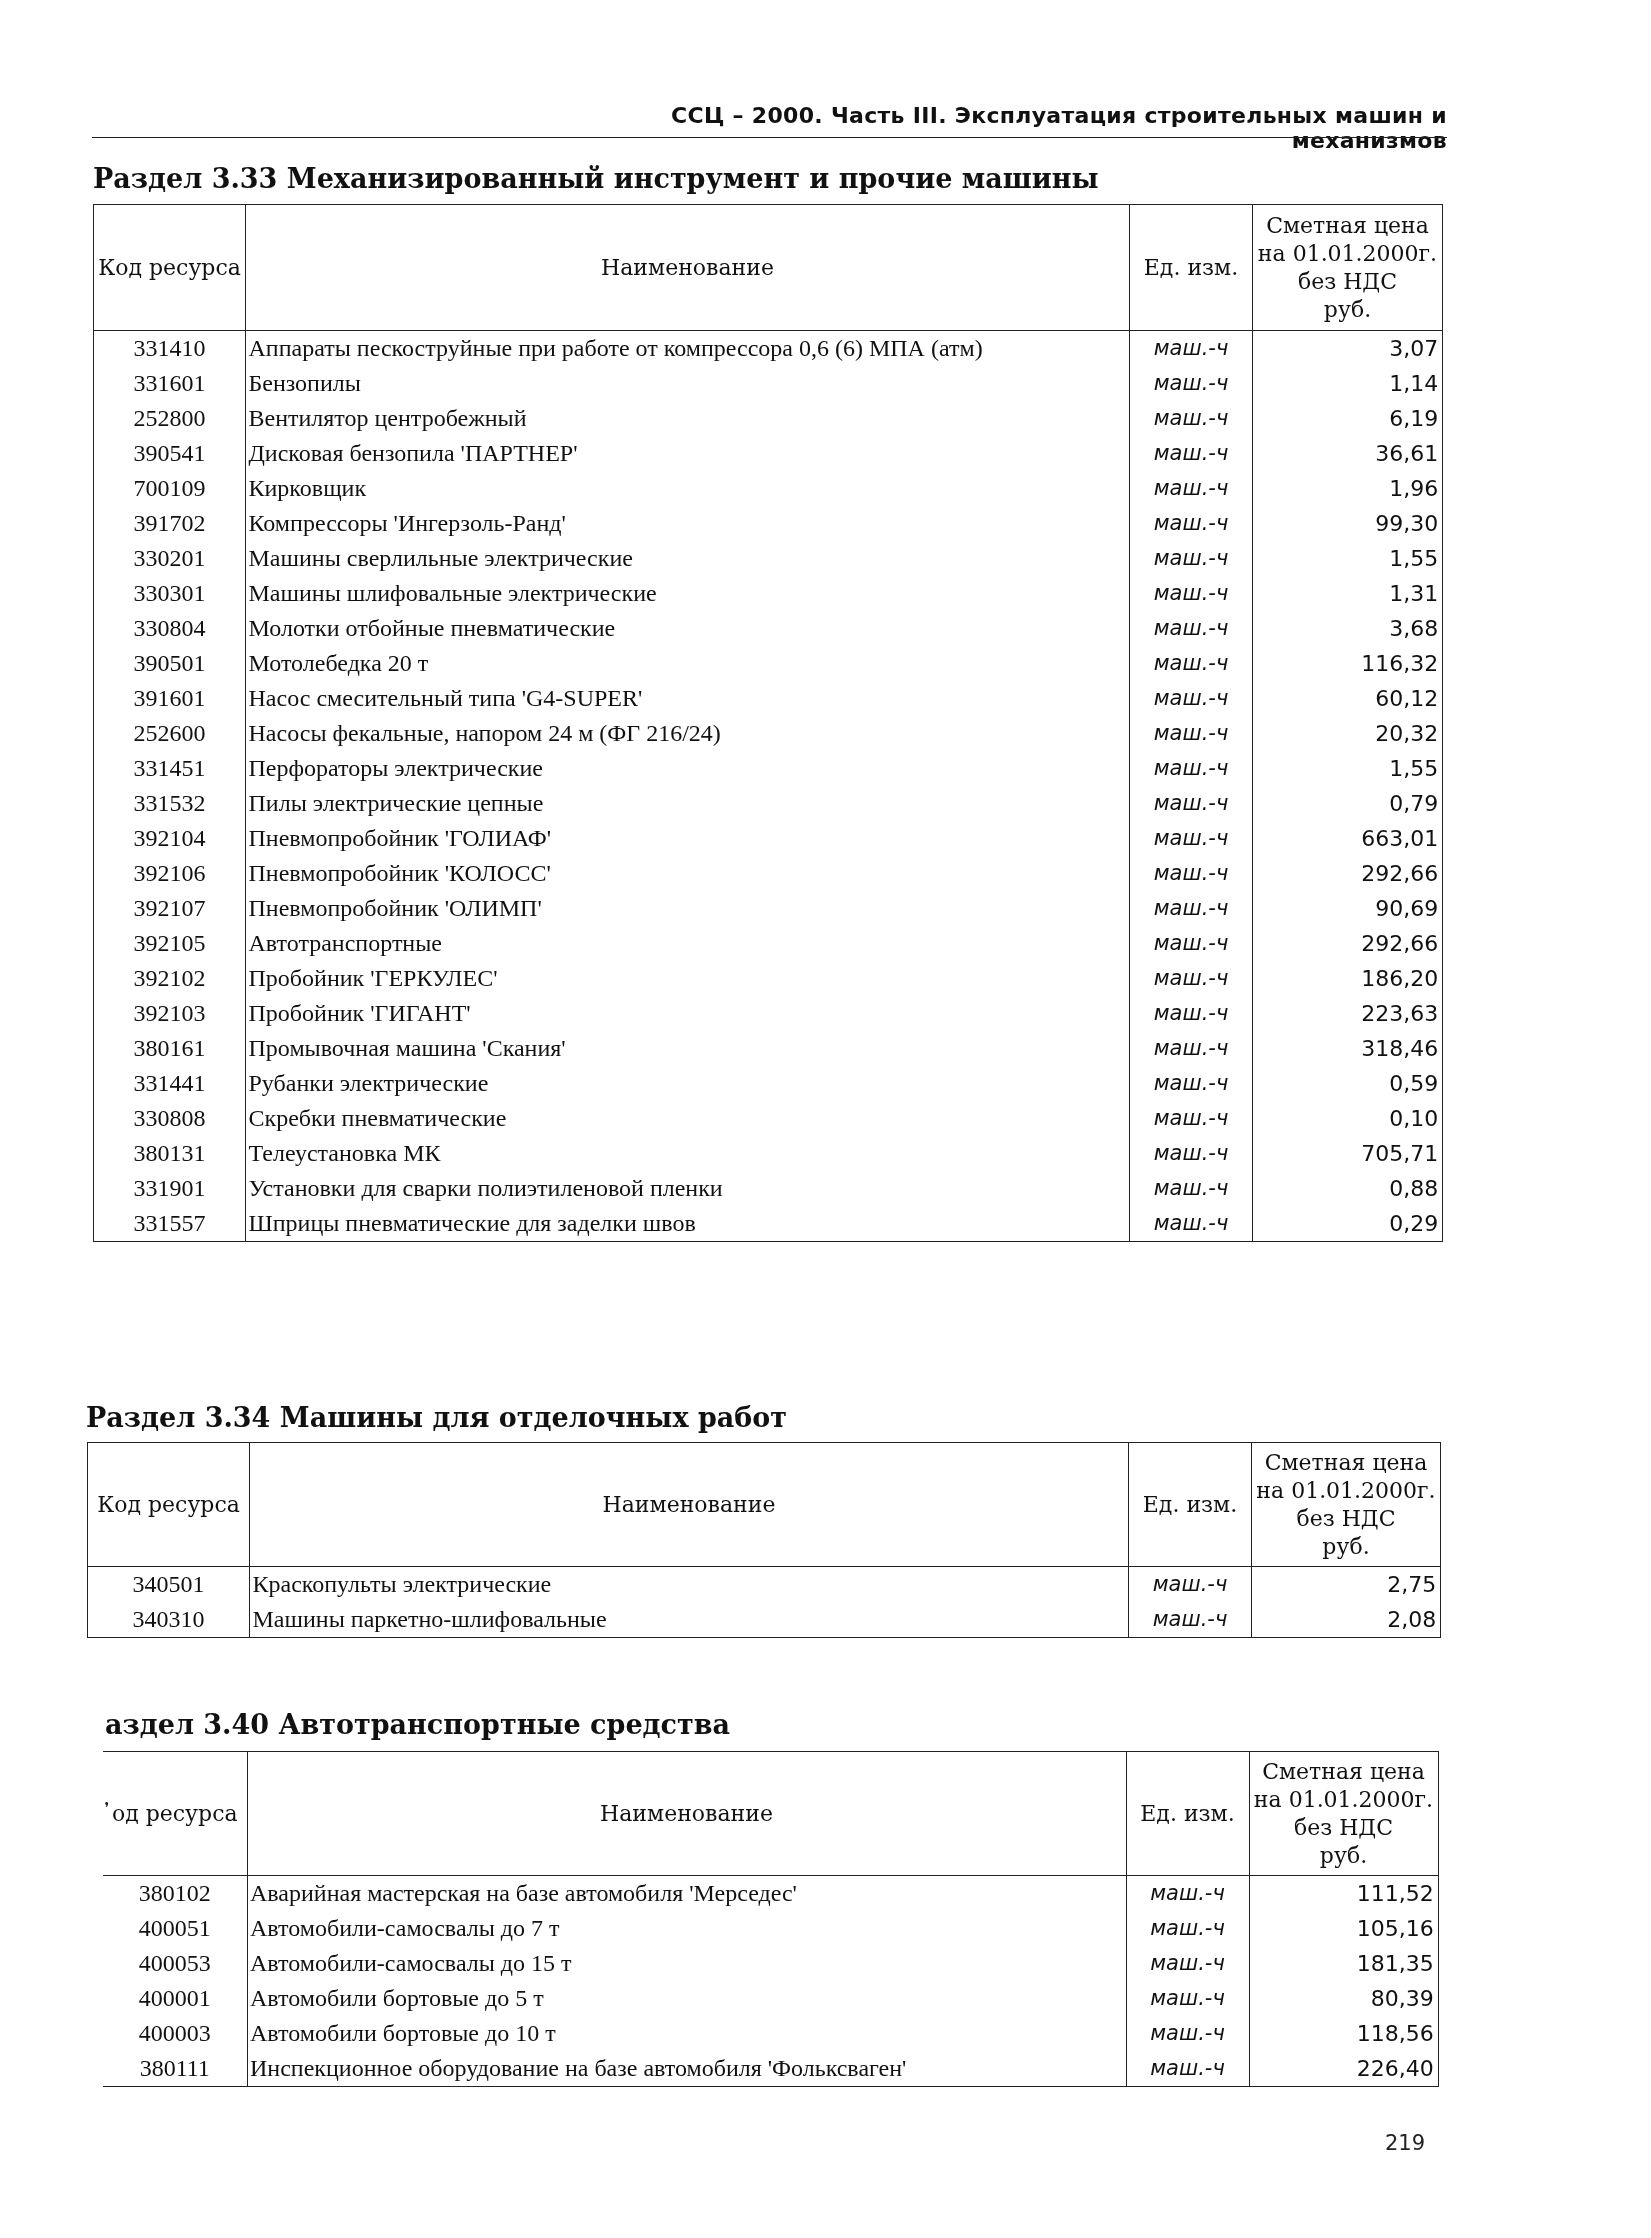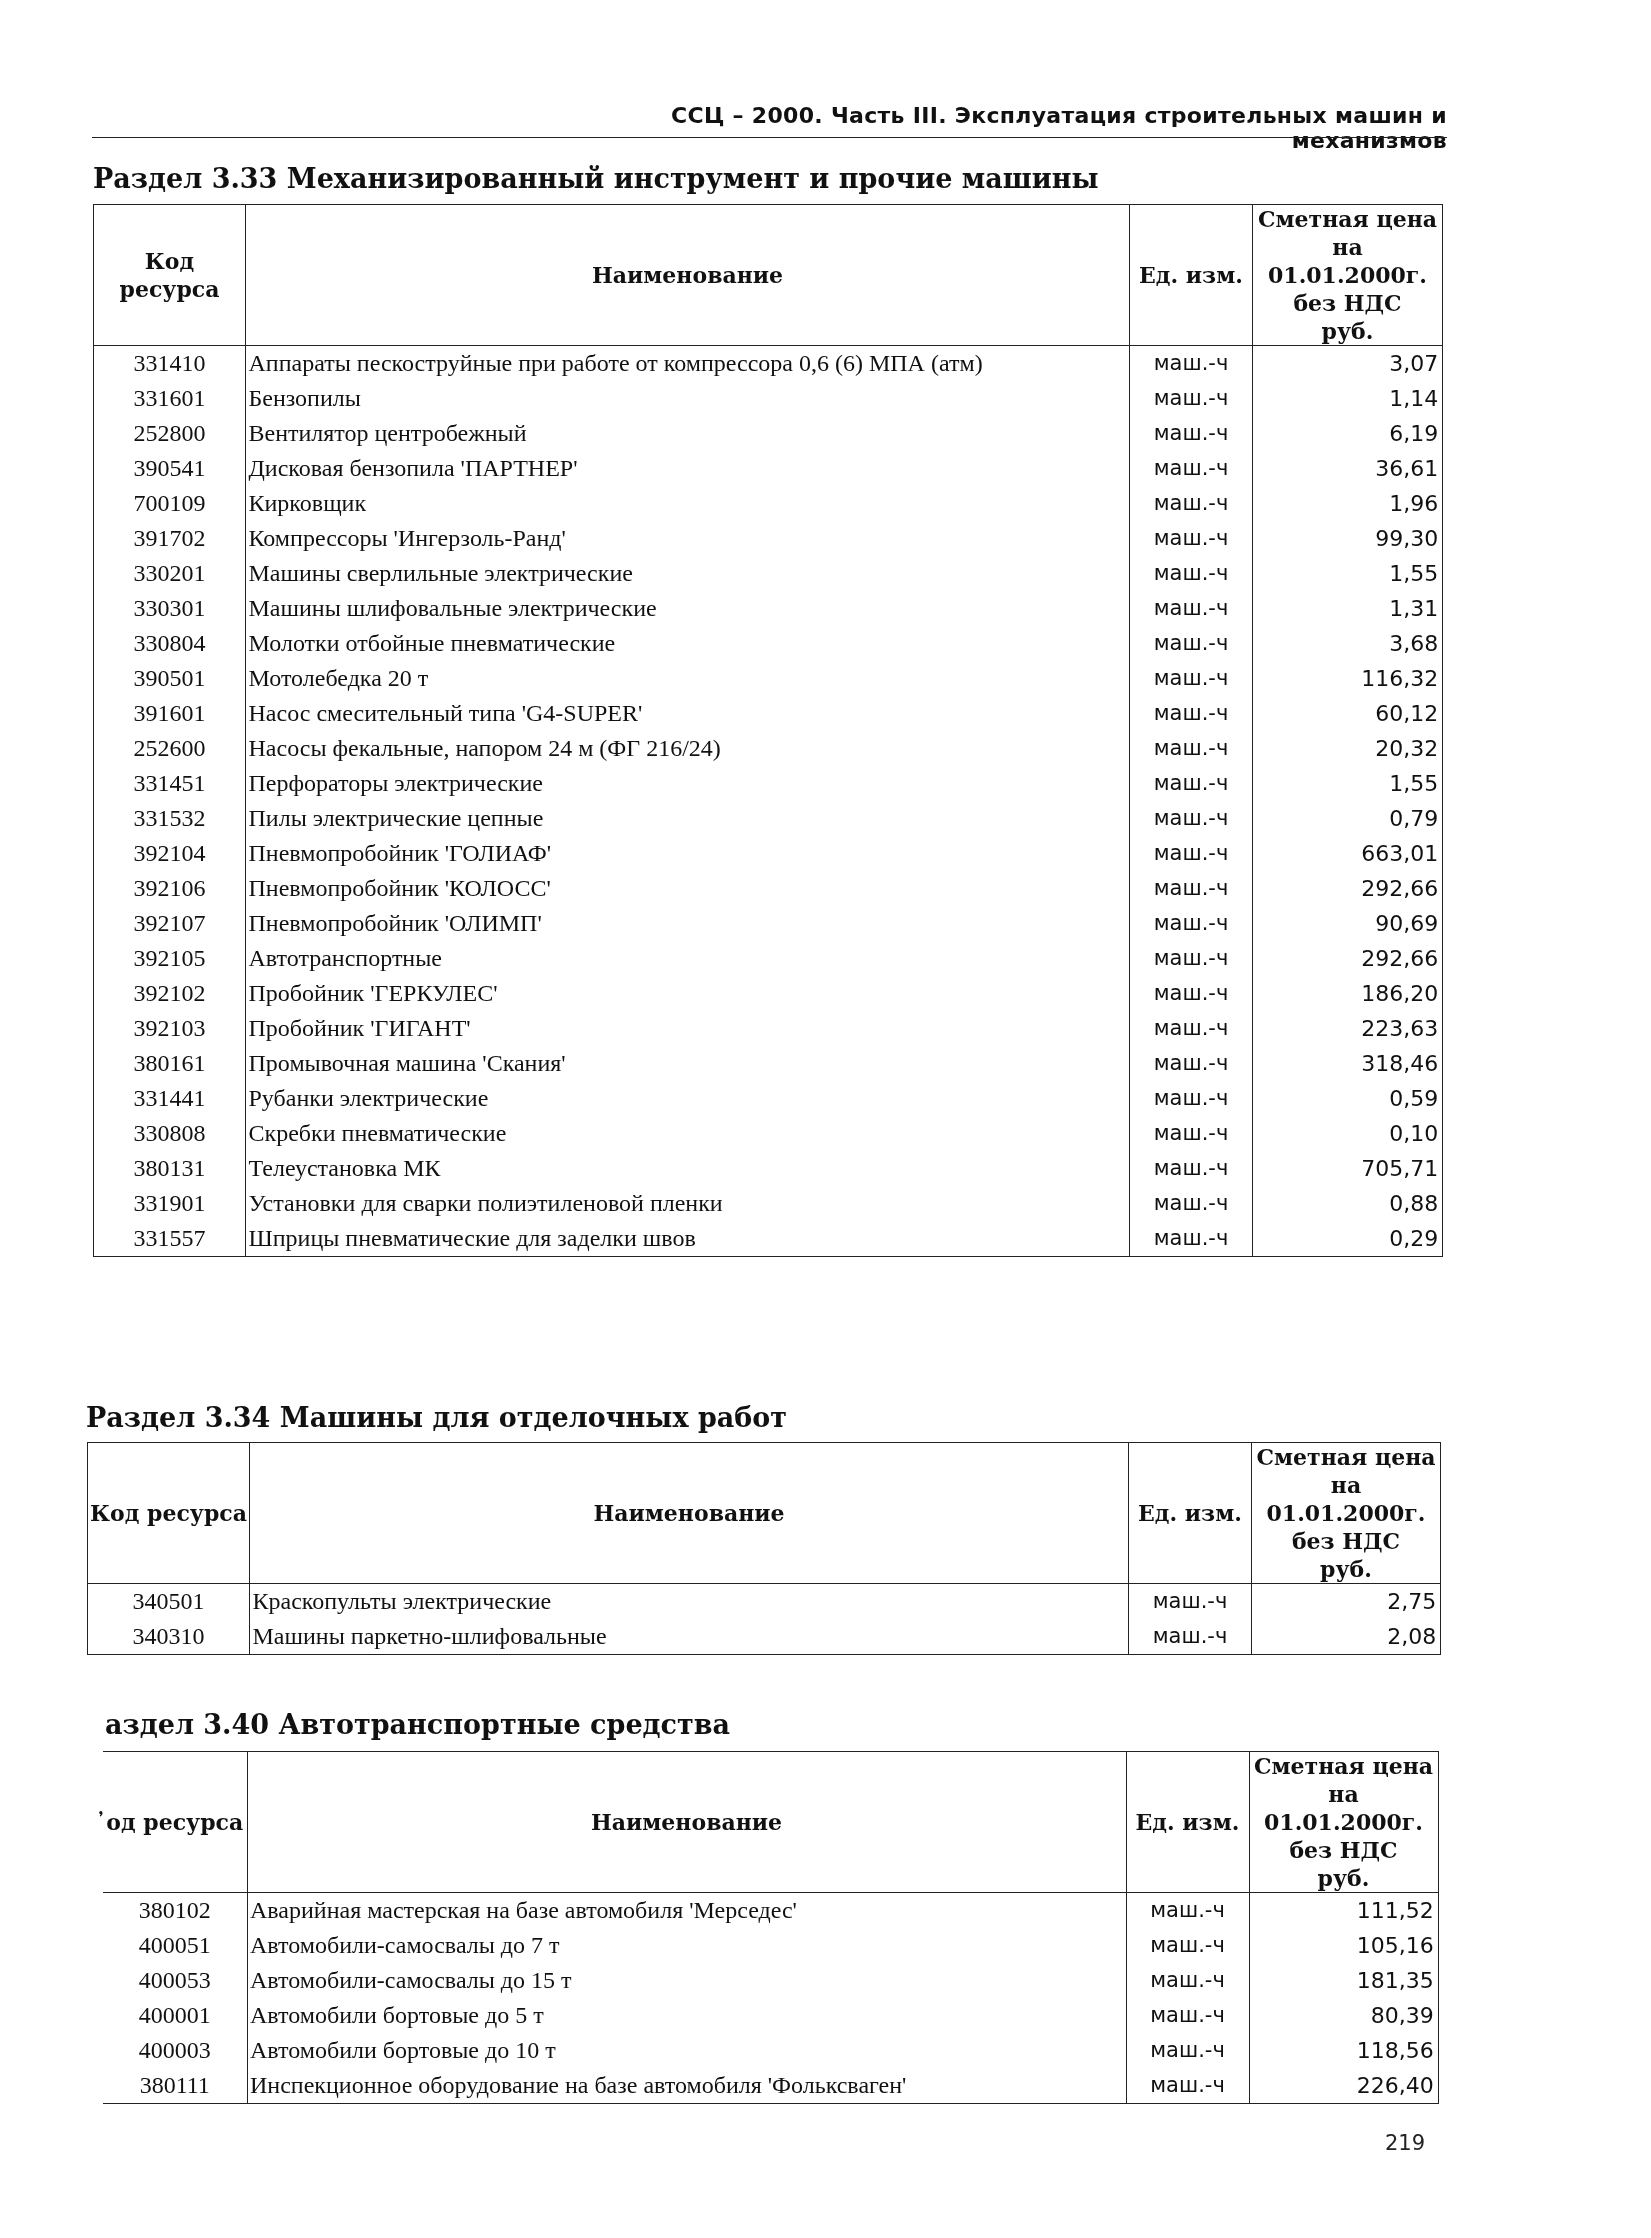--- a/index.html
+++ b/index.html
@@ -6,25 +6,25 @@
   body { width: 1651px; height: 2239px; position: relative; overflow: hidden;
          font-family: "Liberation Serif", "DejaVu Serif", serif; color: #111; }
   .running-header { position: absolute; left: 527px; top: 103px; width: 920px; text-align: right;
          font-family: "DejaVu Sans", sans-serif; font-weight: bold; font-size: 22px; letter-spacing: 0.3px; }
   .header-rule { position: absolute; left: 92px; top: 137px; width: 1355px; height: 0; border-top: 1.8px solid #222; }
   .section-title { position: absolute; font-family: "DejaVu Serif", serif; font-weight: bold; font-size: 27px; white-space: nowrap; }
   table.price { position: absolute; border-collapse: collapse; table-layout: fixed; }
   table.price th, table.price td { border-left: 1.2px solid #222; border-right: 1.2px solid #222; padding: 0; }
   table.price thead tr { border-top: 1.8px solid #222; border-bottom: 1.8px solid #222; }
   table.price tbody tr:last-child { border-bottom: 1.8px solid #222; }
-  table.price th { font-family: "DejaVu Serif", serif; font-weight: bold; font-size: 22px; line-height: 28px; text-align: center; vertical-align: middle; }
+  table.price th { font-family: "DejaVu Serif", serif; font-weight: normal; font-size: 22px; line-height: 28px; text-align: center; vertical-align: middle; }
   table.price td { font-size: 24px; height: 35px; line-height: 35px; white-space: nowrap; overflow: hidden; }
   td.code { text-align: center; }
   td.name { text-align: left; padding-left: 2.5px !important; }
-  td.unit { text-align: center; font-family: "DejaVu Sans", sans-serif; font-size: 21px !important; }
+  td.unit { text-align: center; font-family: "DejaVu Sans", sans-serif; font-size: 21px !important; font-style: italic; }
   td.price-val { text-align: right; padding-right: 3.7px !important; font-family: "DejaVu Sans", sans-serif; font-size: 22px !important; }
   .page-number { position: absolute; left: 1385px; top: 2131px; font-family: "DejaVu Sans", sans-serif; font-size: 21px; color: #222; }
 </style>
 </head>
 <body>
 
 <div class="running-header">ССЦ – 2000. Часть III. Эксплуатация строительных машин и механизмов</div>
 <div class="header-rule"></div>
 
 <div class="section-title" style="left:93px; top:163px;">Раздел 3.33 Механизированный инструмент и прочие машины</div>

